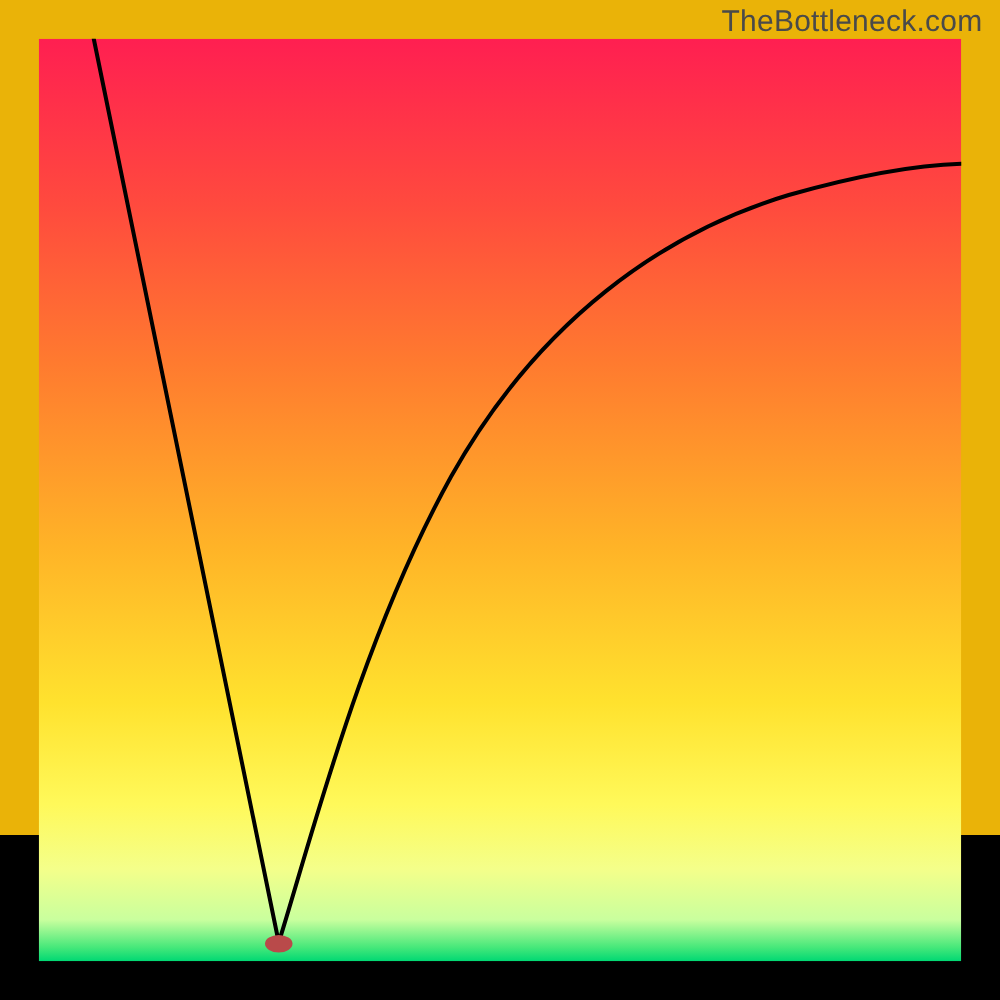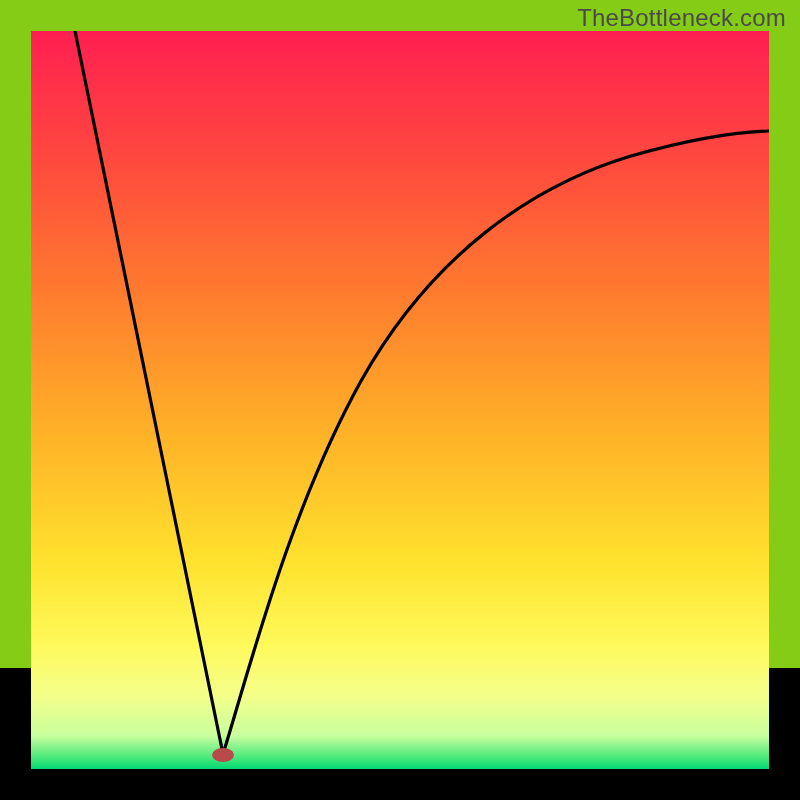--- a/index.html
+++ b/index.html
@@ -8,21 +8,21 @@
     width: 800px;
     height: 800px;
     background: #000;
     font-family: Arial, Helvetica, sans-serif;
     overflow: hidden;
   }
   .frame {
     position: relative;
     width: 800px;
     height: 668px;
-    background: #84cc16;
+    background: #eab308;
   }
   .watermark {
     position: absolute;
     top: 4px;
     right: 14px;
     color: #4a4a4a;
     font-size: 24px;
     letter-spacing: 0.2px;
     font-weight: 400;
     user-select: none;

